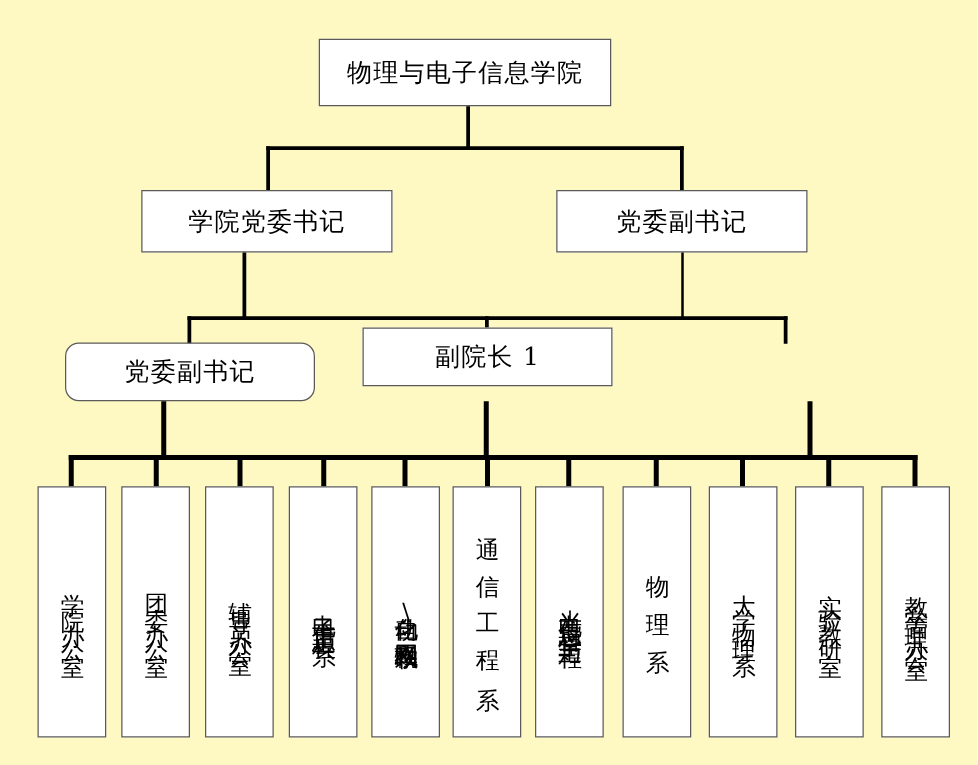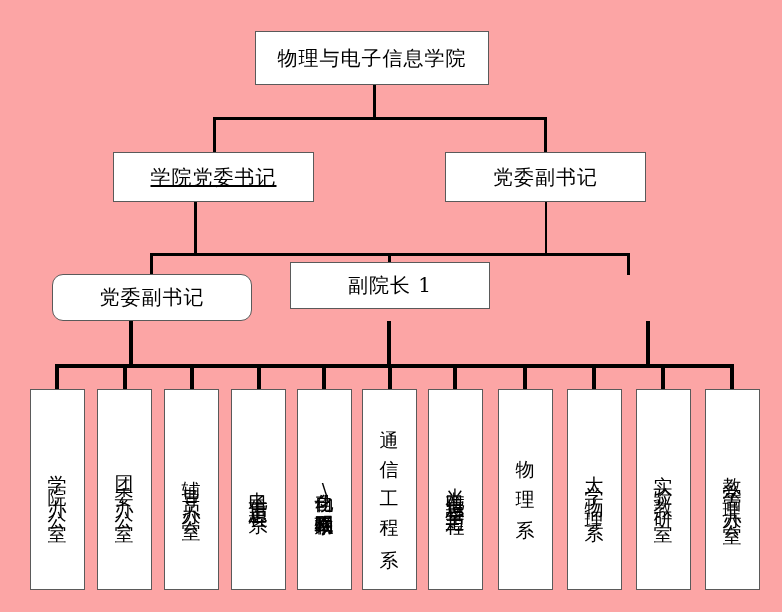--- a/index.html
+++ b/index.html
@@ -4,21 +4,21 @@
 <style>
   html, body {
     margin: 0;
     padding: 0;
     background: #ffffff;
   }
   #chart {
     position: relative;
     width: 782px;
     height: 612px;
-    background: #fca5a5;
+    background: #fef9c3;
     font-family: "DejaVu Serif", "Liberation Serif", serif;
     overflow: hidden;
   }
   .node {
     position: absolute;
     box-sizing: border-box;
     border: 1px solid #5a5a5a;
     background: #ffffff;
     display: flex;
     align-items: center;
@@ -56,21 +56,21 @@
 
 <div id="chart">
 
   <div class="node horiz" style="left:255px; top:31px; width:234px; height:54px;">物理与电子信息学院</div>
 
   <div class="conn v" style="left:373px; top:85px; width:3px; height:34px;"></div>
   <div class="conn h" style="left:213px; top:117px; width:334px; height:3px;"></div>
   <div class="conn v" style="left:213px; top:117px; width:3px; height:36px;"></div>
   <div class="conn v" style="left:544px; top:117px; width:3px; height:36px;"></div>
 
-  <div class="node horiz" style="left:113px; top:152px; width:201px; height:50px;text-decoration:underline;">学院党委书记</div>
+  <div class="node horiz" style="left:113px; top:152px; width:201px; height:50px;">学院党委书记</div>
   <div class="node horiz" style="left:445px; top:152px; width:201px; height:50px;">党委副书记</div>
 
   <div class="conn v" style="left:194px; top:202px; width:3px; height:54px;"></div>
   <div class="conn v" style="left:545px; top:202px; width:2px; height:54px;"></div>
   <div class="conn h" style="left:150px; top:253px; width:480px; height:3px;"></div>
   <div class="conn v" style="left:150px; top:253px; width:3px; height:22px;"></div>
   <div class="conn v" style="left:388px; top:253px; width:3px; height:22px;"></div>
   <div class="conn v" style="left:627px; top:253px; width:3px; height:22px;"></div>
 
   <div class="node horiz" style="left:52px; top:274px; width:200px; height:47px;border-radius:11px;">党委副书记</div>

